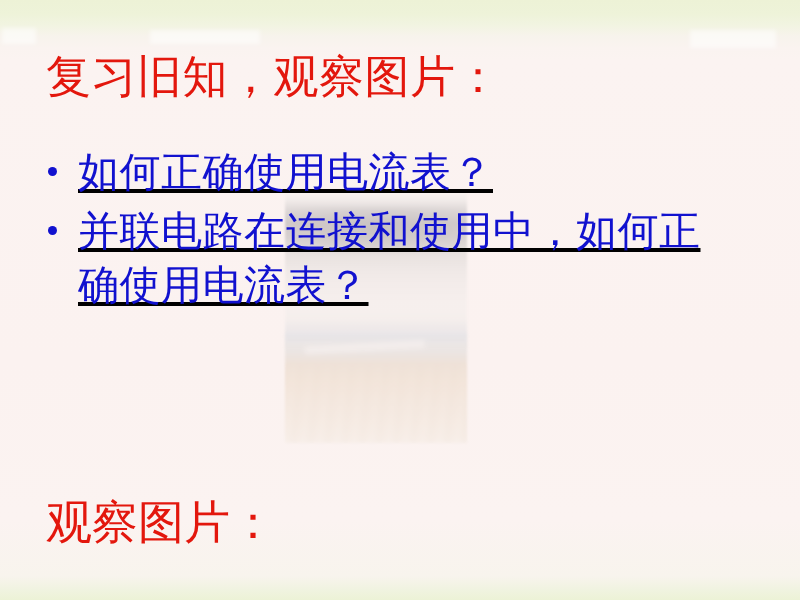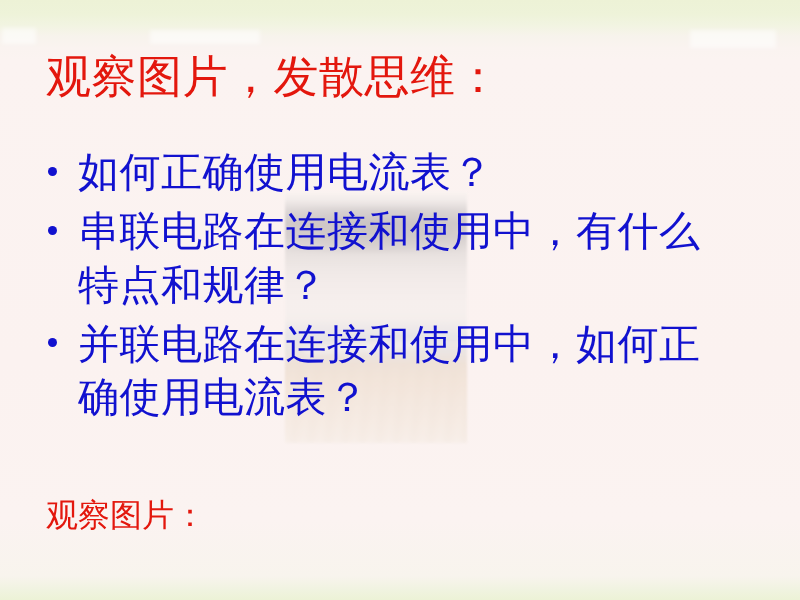--- a/index.html
+++ b/index.html
@@ -147,20 +147,21 @@
   }
 
   #bullet-list {
     position: absolute;
     left: 40px;
     top: 146px;
     width: 720px;
     margin: 0;
     padding: 0;
     list-style: none;
+    text-decoration: underline;
   }
 
   .bullet-item {
     position: relative;
     padding-left: 38px;
     margin: 0 0 6px 0;
     color: #1111cf;
     font-size: 41px;
     line-height: 1.30;
     letter-spacing: 0.5px;
@@ -180,21 +181,21 @@
   .bullet-text {
     display: block;
     max-width: 660px;
   }
 
   .closing-line {
     position: absolute;
     left: 46px;
     top: 498px;
     margin: 0;
-    font-size: 32px;
+    font-size: 46px;
     line-height: 1.1;
     font-weight: normal;
     color: #e3170d;
     white-space: nowrap;
   }
 </style>
 </head>
 <body>
 
 <div id="slide">
@@ -205,33 +206,29 @@
     <div class="photo-streak"></div>
     <div class="photo-sand-texture"></div>
   </div>
 
   <div class="ghost" id="ghost-left"></div>
   <div class="ghost" id="ghost-mid"></div>
   <div class="ghost" id="ghost-right"></div>
 
   <div id="content">
 
-    <h1 class="slide-title">观察图片，发散思维：</h1>
+    <h1 class="slide-title">复习旧知，观察图片：</h1>
 
     <ul id="bullet-list">
 
       <li class="bullet-item">
         <span class="bullet-marker"></span>
         <span class="bullet-text">如何正确使用电流表？</span>
       </li>
 
-      <li class="bullet-item">
-        <span class="bullet-marker"></span>
-        <span class="bullet-text">串联电路在连接和使用中，有什么特点和规律？</span>
-      </li>
 
       <li class="bullet-item">
         <span class="bullet-marker"></span>
         <span class="bullet-text">并联电路在连接和使用中，如何正确使用电流表？</span>
       </li>
 
     </ul>
 
     <p class="closing-line">观察图片：</p>
 

